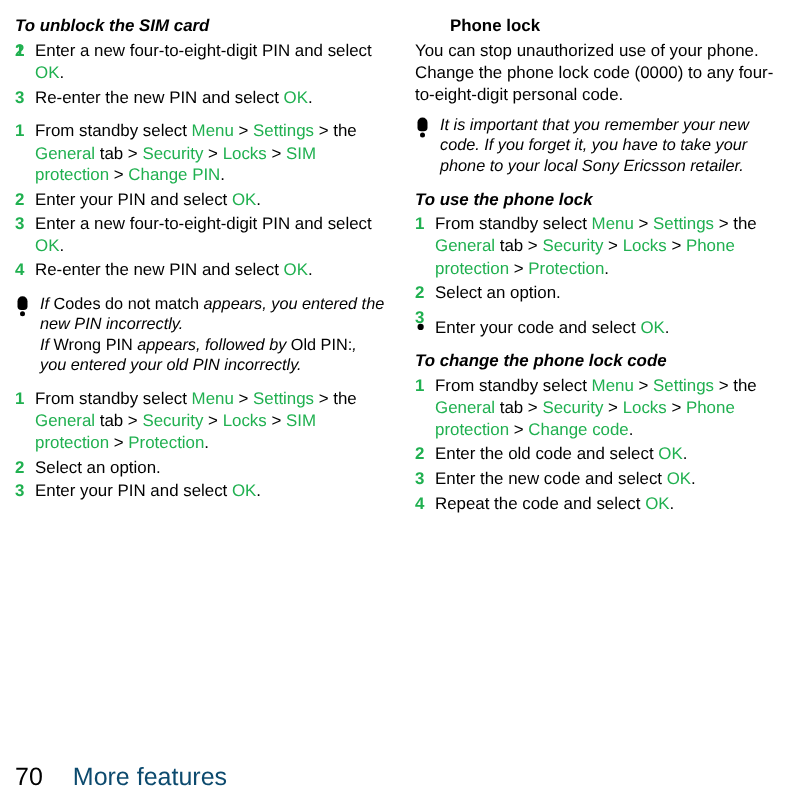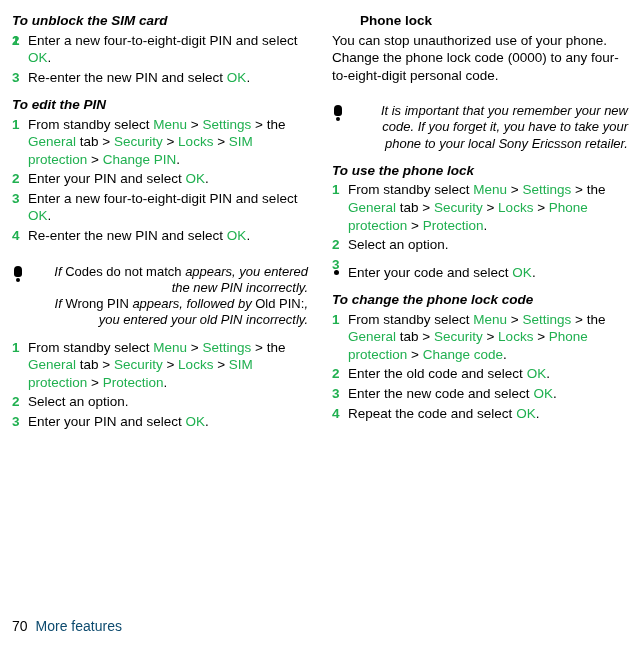--- a/index.html
+++ b/index.html
@@ -64,24 +64,23 @@
     left: 2px;
     top: 6px;
     width: 5px;
     height: 5px;
     background: #000;
     border-radius: 50%;
   }
   .cmd { color: #20b050; }
   .note {
     display: flex;
-    gap: 24px;
+    gap: 8px;
     font-style: italic;
-    margin: 19px 0 10px 0;
-    text-align: right;
+    margin: 8px 0 10px 0;
   }
   .note .icon {
     flex: 0 0 auto;
     width: 12px;
     display: flex;
     flex-direction: column;
     align-items: center;
     padding-top: 2px;
   }
   .note .icon .bubble {
@@ -96,23 +95,23 @@
     margin-top: 1px;
   }
   .note .txt { flex: 1; font-size: 13px; line-height: 1.25; }
   .upright { font-style: normal; }
   .footer {
     position: absolute;
     left: 0;
     bottom: 14px;
     display: flex;
     align-items: baseline;
-    gap: 8px;
+    gap: 24px;
     padding-left: 12px;
-    font-size: 14px;
+    font-size: 20px;
     text-align: right;
   }
   .footer .pg { color: #000; }
   .footer .sec { color: #0c4a6e; }
 </style>
 </head>
 <body>
 
 <div class="page">
 
@@ -126,21 +125,20 @@
       <li>
         <span class="num">2</span>
         <span><span>Enter a new four-to-eight-digit PIN and select </span><span class="cmd">OK</span><span>.</span></span>
       </li>
       <li>
         <span class="num">3</span>
         <span><span>Re-enter the new PIN and select </span><span class="cmd">OK</span><span>.</span></span>
       </li>
     </ol>
 
-    <div class="sect-title">To edit the PIN</div>
     <ol class="steps">
       <li>
         <span class="num">1</span>
         <span><span>From standby select </span><span class="cmd">Menu</span><span> &gt; </span><span class="cmd">Settings</span><span> &gt; the </span><span class="cmd">General</span><span> tab &gt; </span><span class="cmd">Security</span><span> &gt; </span><span class="cmd">Locks</span><span> &gt; </span><span class="cmd">SIM protection</span><span> &gt; </span><span class="cmd">Change PIN</span><span>.</span></span>
       </li>
       <li>
         <span class="num">2</span>
         <span><span>Enter your PIN and select </span><span class="cmd">OK</span><span>.</span></span>
       </li>
       <li>

